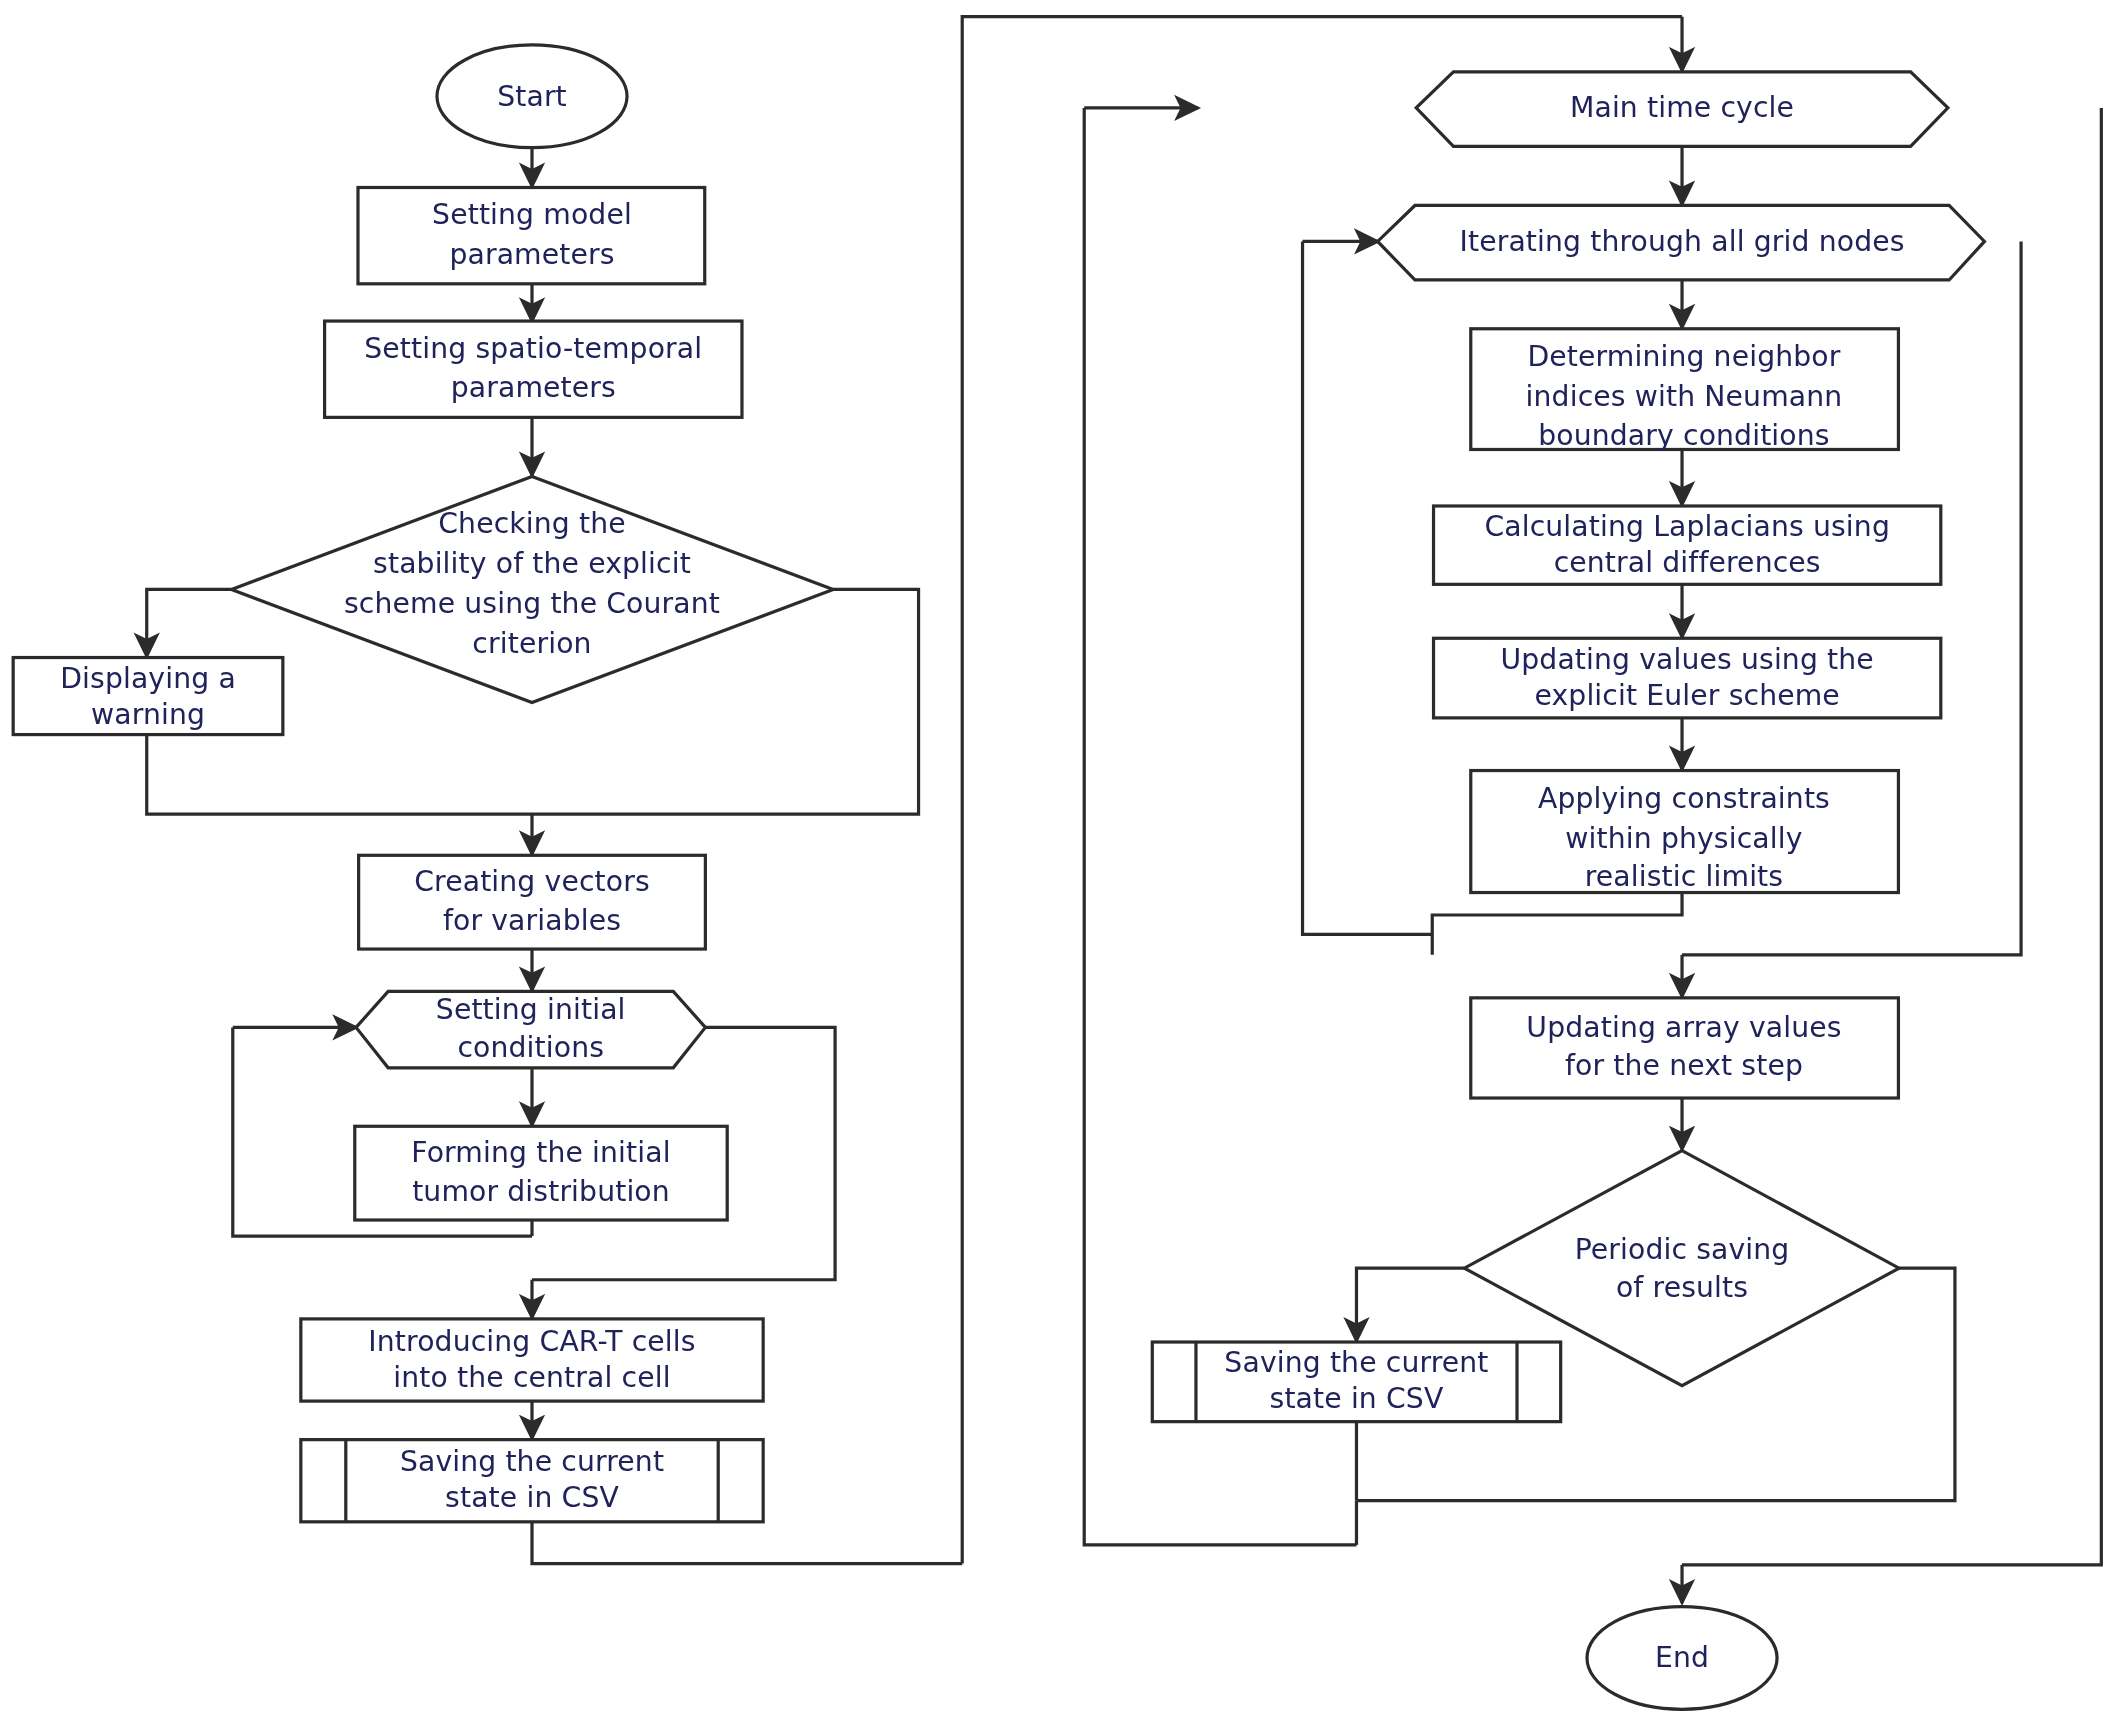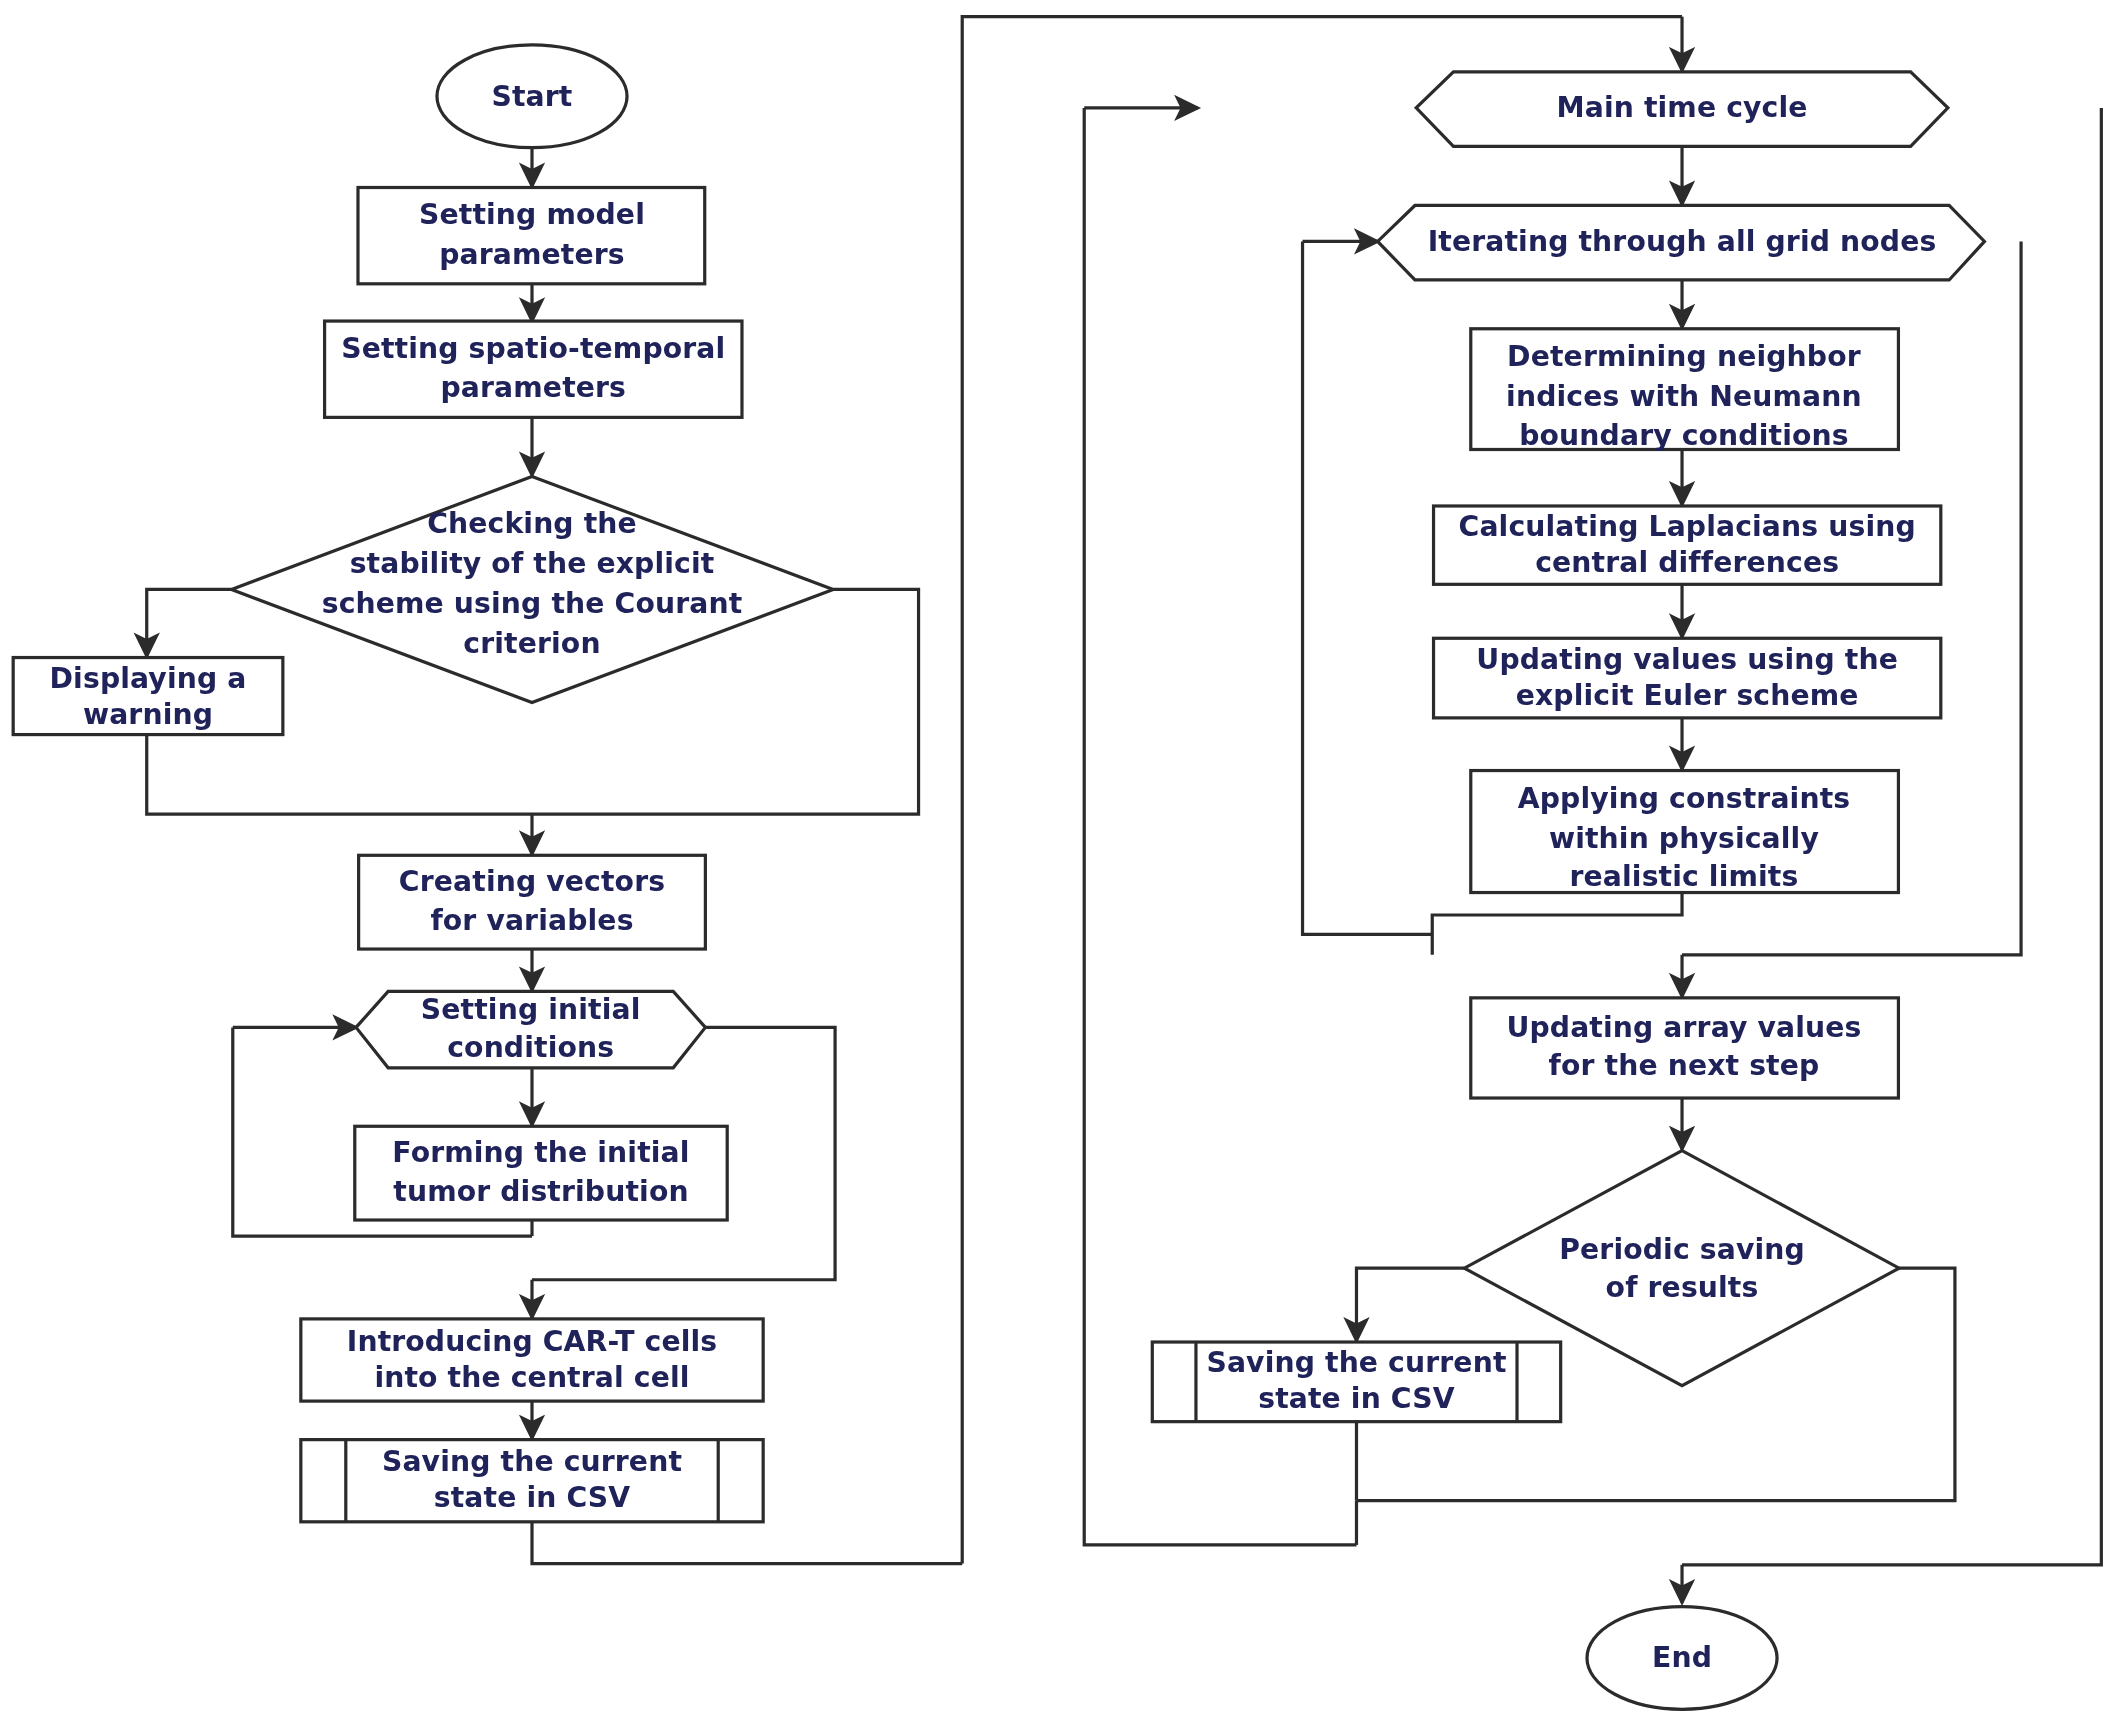--- a/index.html
+++ b/index.html
@@ -1,17 +1,17 @@
 <!DOCTYPE html>
 <html style="font-size:10.3px"><head>
 <meta charset="utf-8">
 <style>
   html,body{margin:0;padding:0;background:#ffffff;}
   body{font-family:"DejaVu Sans", sans-serif;}
-  #stage{position:relative;width:2119px;height:1735px;background:#fff;overflow:hidden;font-weight:bold;}
+  #stage{position:relative;width:2119px;height:1735px;background:#fff;overflow:hidden;}
   svg{display:block;}
   .shape{fill:#ffffff;stroke:#2b2b2b;stroke-width:5;}
   .conn{fill:none;stroke:#2b2b2b;stroke-width:5;stroke-linecap:butt;stroke-linejoin:miter;}
   .arrowhead{fill:#2b2b2b;stroke:none;}
   .divline{stroke:#2b2b2b;stroke-width:5;}
   .lbl{font-family:"DejaVu Sans", sans-serif;font-size:44px;fill:#20235a;
        text-anchor:middle;dominant-baseline:middle;letter-spacing:0.2px;}
 </style>
 </head>
 <body>

